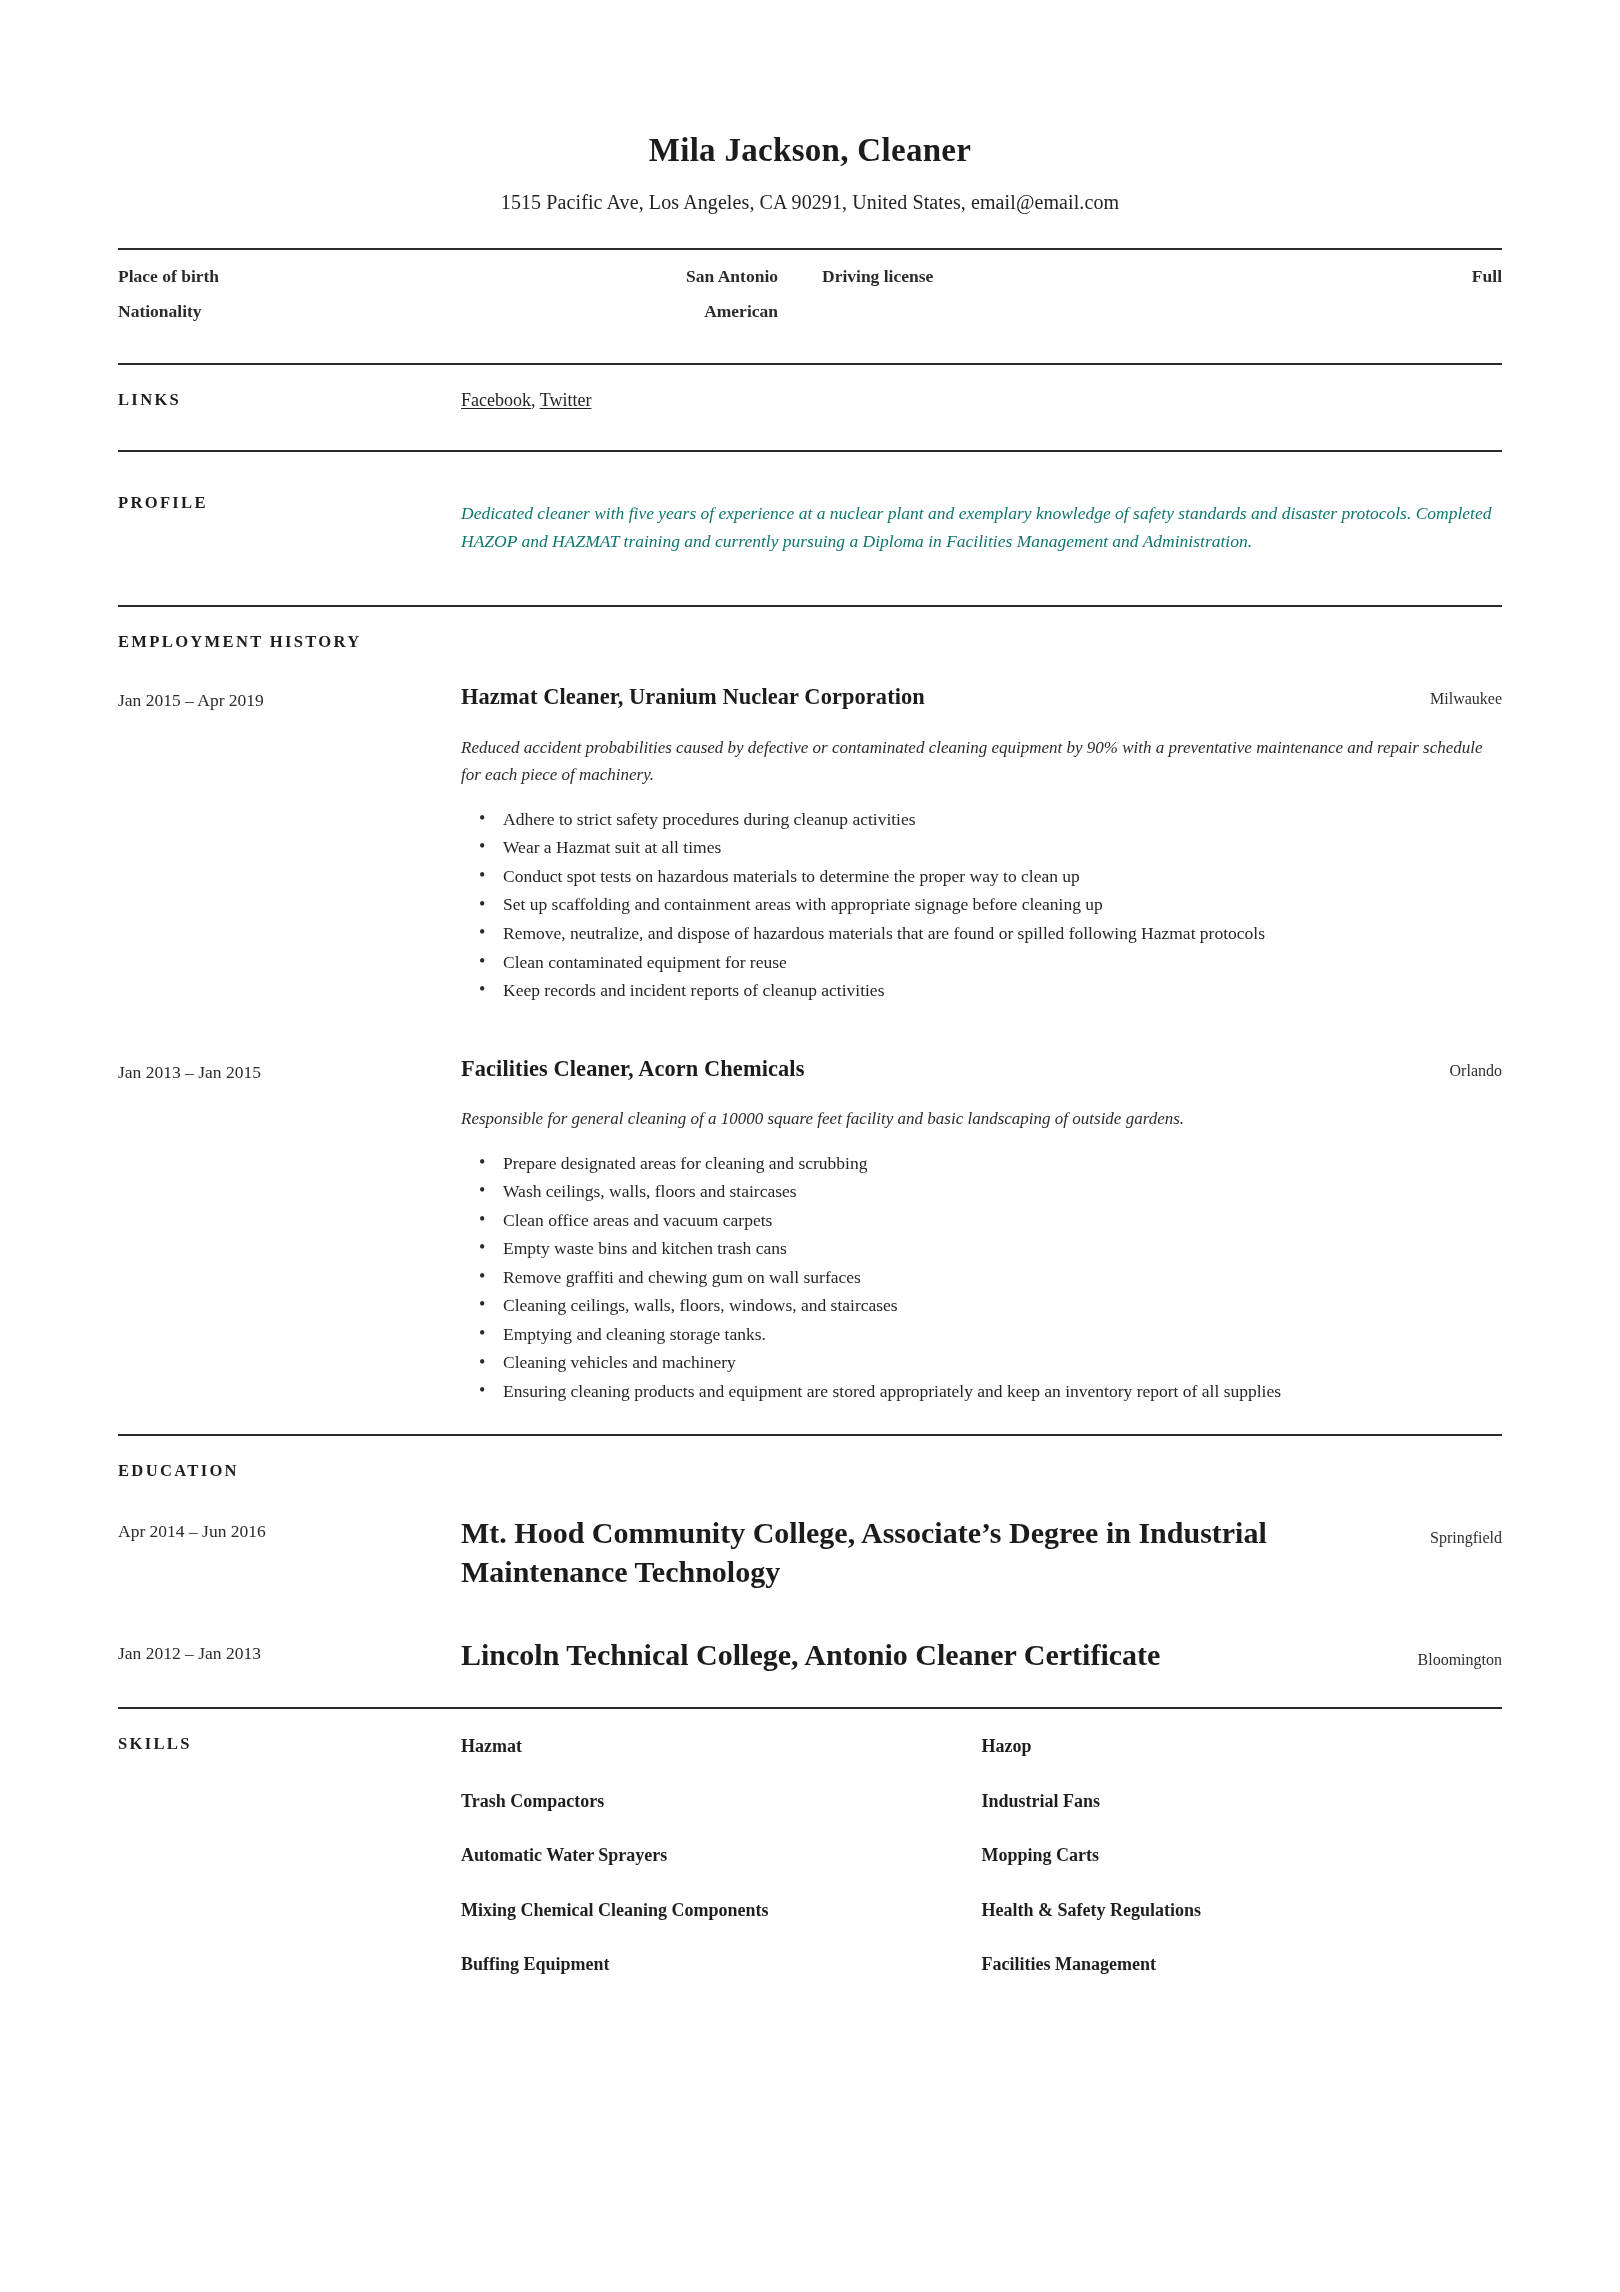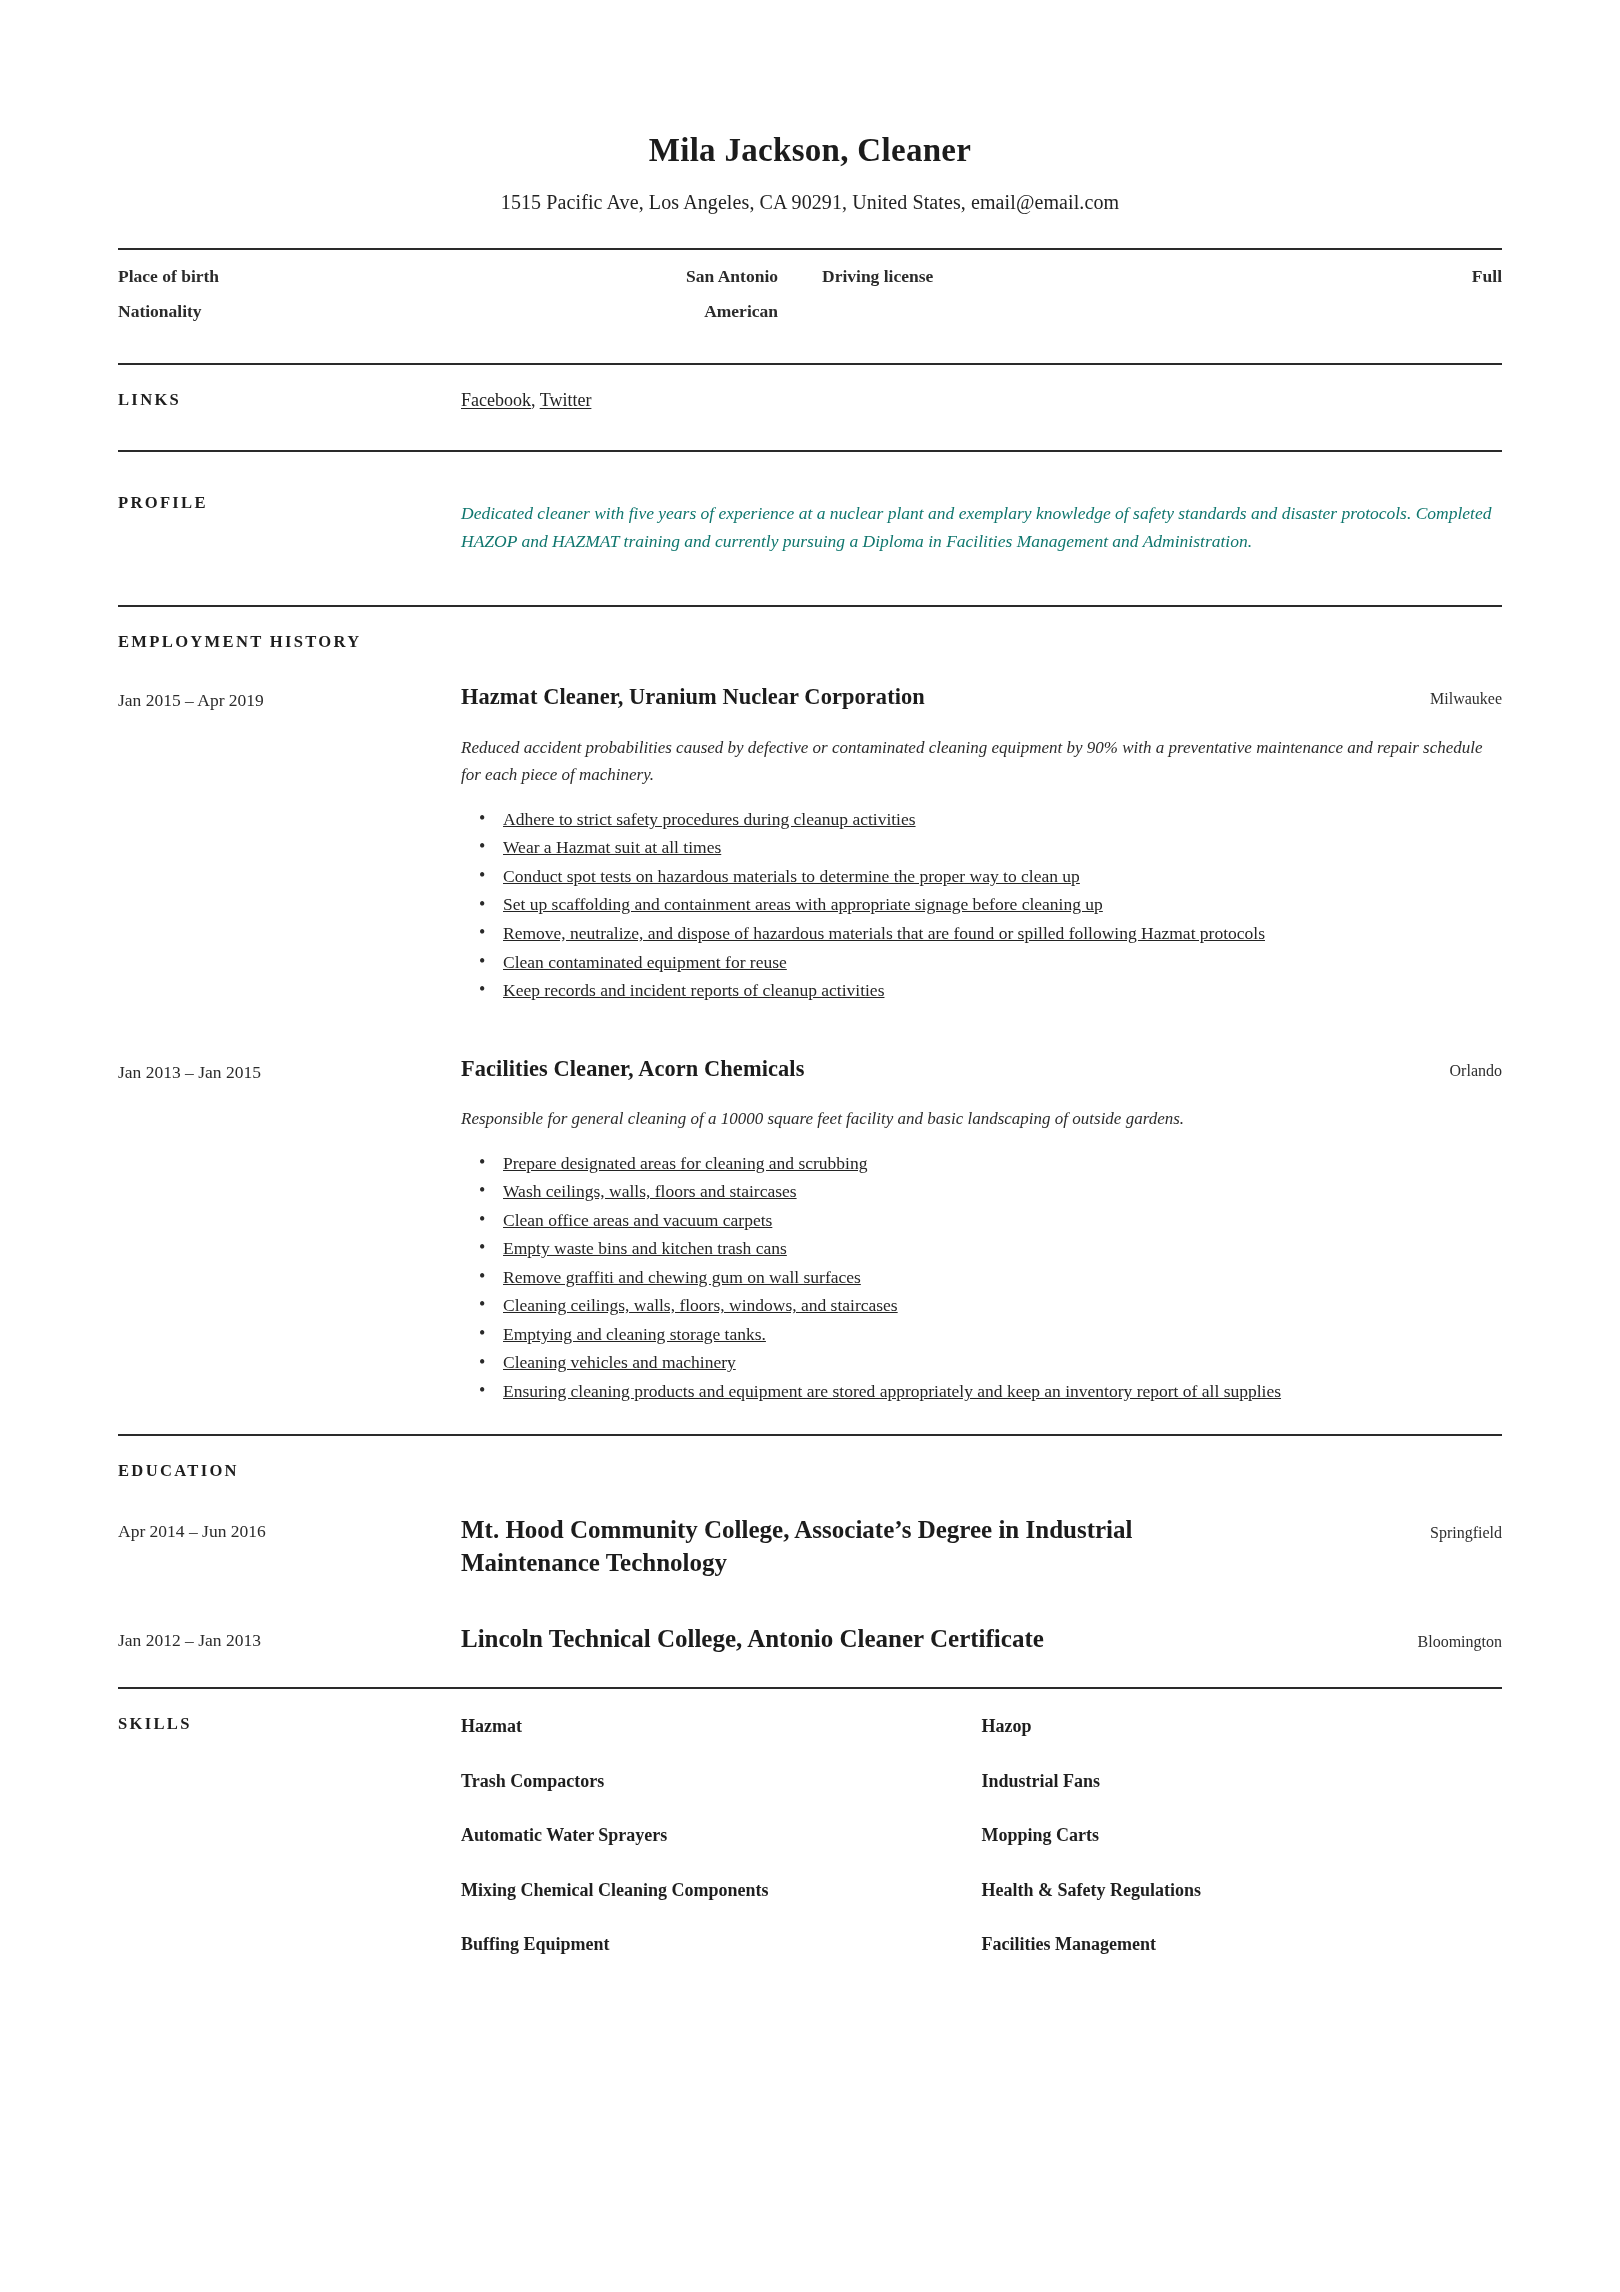--- a/index.html
+++ b/index.html
@@ -178,21 +178,20 @@
     margin-top: 21.5px;
     font-size: 17px;
     font-style: italic;
     line-height: 1.62;
     color: #2c2c2c;
   }
   ul.bullets {
     margin: 17px 0 0 0;
     padding-left: 42px;
     list-style: none;
-    text-decoration: underline;
   }
   ul.bullets li {
     position: relative;
     font-size: 17.5px;
     line-height: 1.53;
     color: #262626;
     margin-bottom: 1.8px;
     padding-left: 0;
   }
   ul.bullets li::before {
@@ -208,21 +207,21 @@
   .edu-block {
     padding-top: 25px;
     padding-bottom: 32px;
   }
   .edu-entry {
     display: grid;
     grid-template-columns: 343px 1fr;
     margin-top: 32px;
   }
   .edu-title {
-    font-size: 25px;
+    font-size: 30px;
     font-weight: bold;
     color: #1c1c1c;
     line-height: 1.33;
     max-width: 811px;
   }
 
   
   .skills-block {
     padding-top: 25px;
     padding-bottom: 36px;

